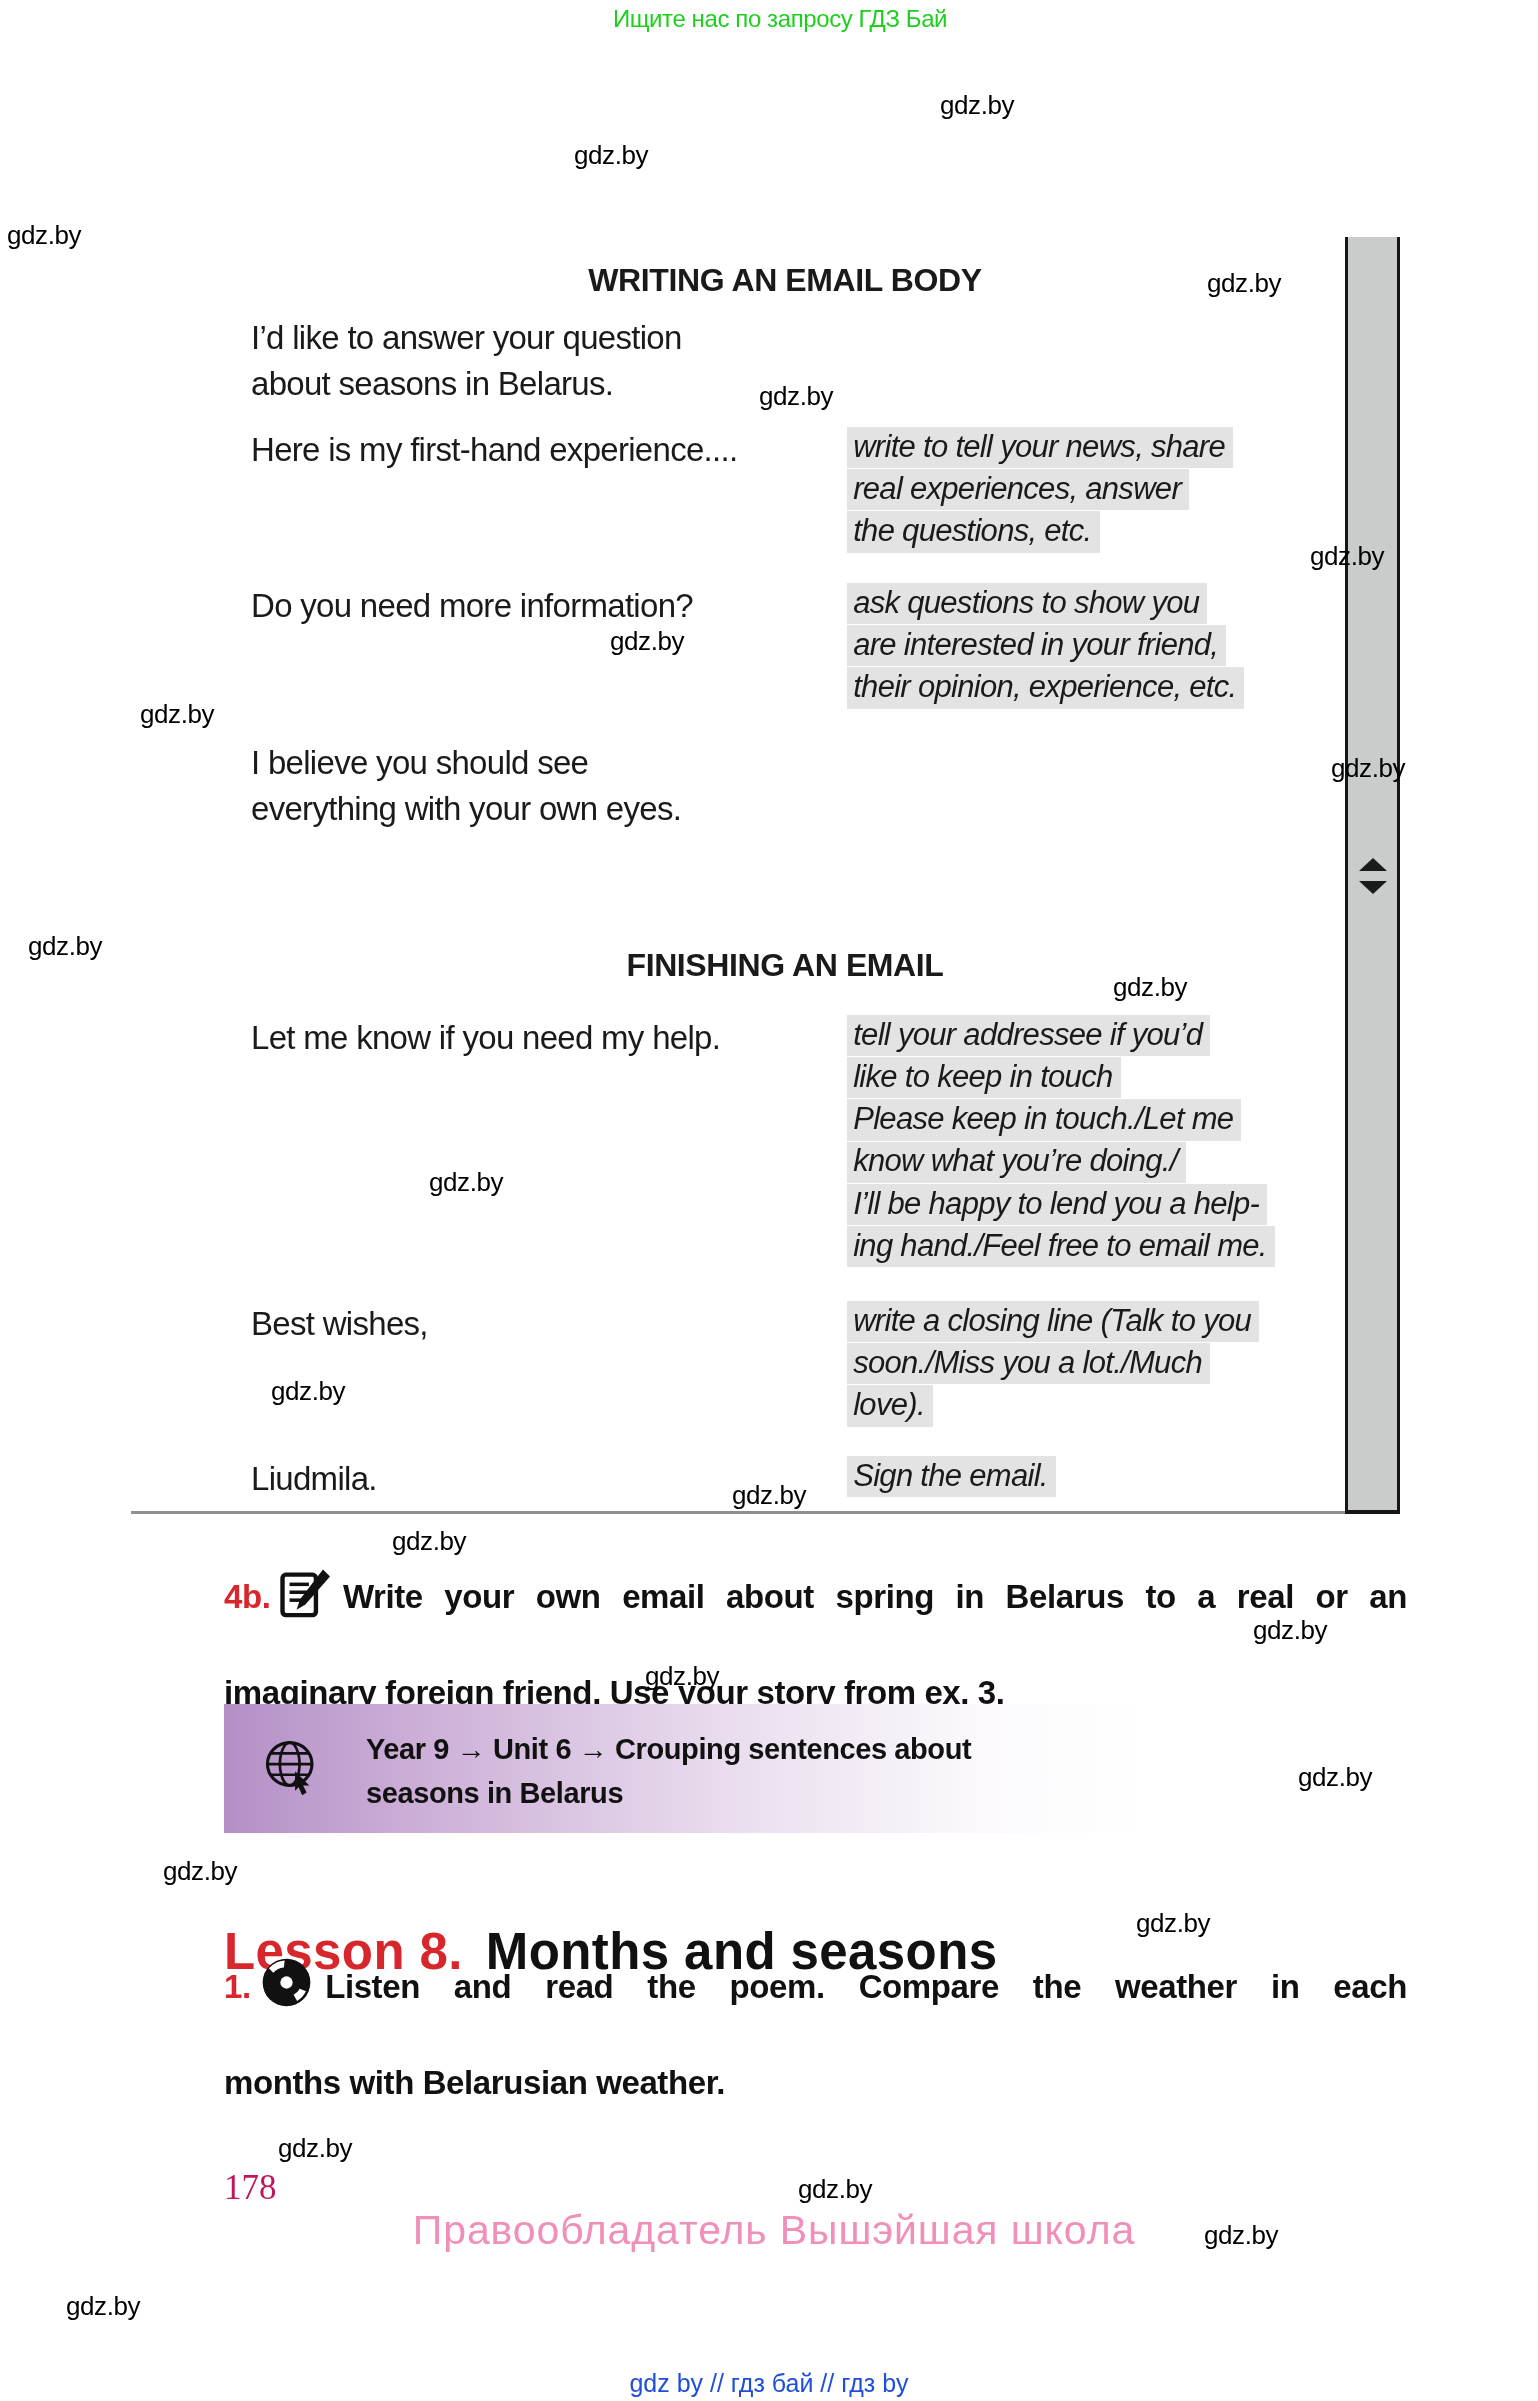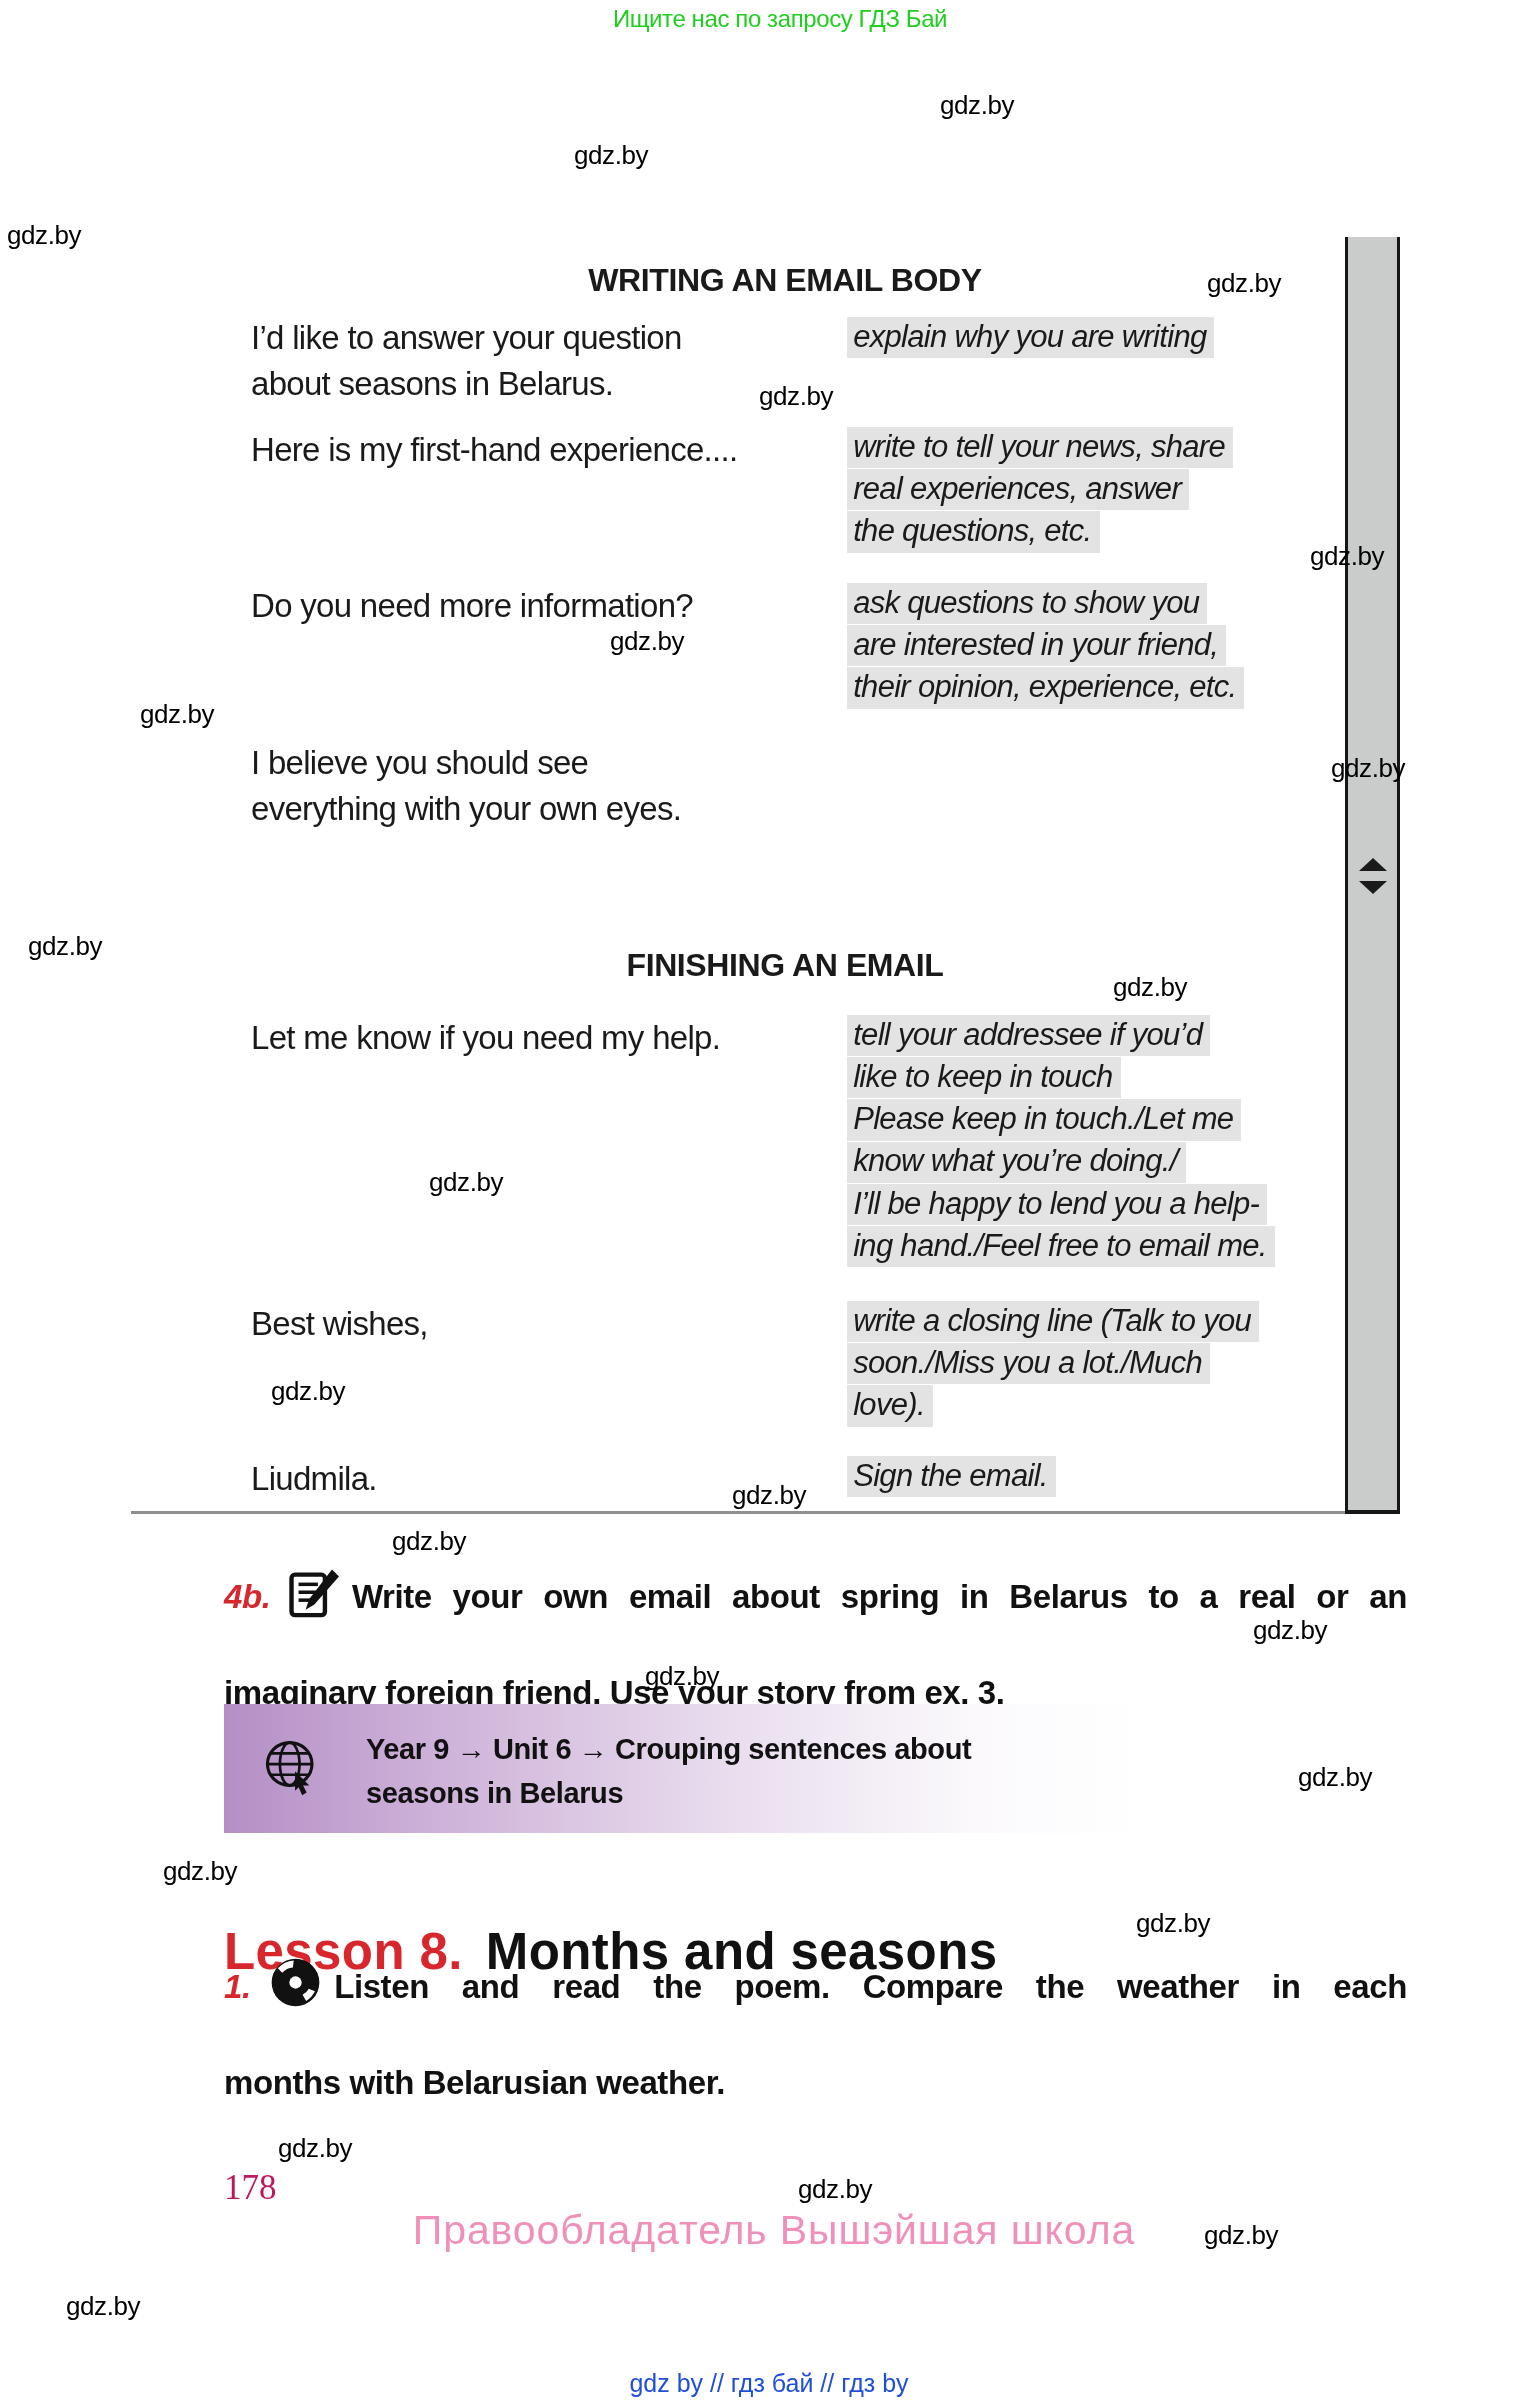--- a/index.html
+++ b/index.html
@@ -34,21 +34,21 @@
   .arr{position:absolute;left:50%;transform:translateX(-50%);width:0;height:0;}
   .arr.up{top:621px;border-left:14px solid transparent;border-right:14px solid transparent;
         border-bottom:13.3px solid #1a1a1a;}
   .arr.down{top:644px;border-left:14px solid transparent;border-right:14px solid transparent;
         border-top:13.3px solid #1a1a1a;}
 
   .ex{position:absolute;left:224px;width:1183px;font-size:33px;font-weight:bold;
         letter-spacing:-0.4px;line-height:48px;color:#111;}
   .jline{text-align:justify;}
   .jline::after{content:"";display:inline-block;width:100%;}
-  .exnum{color:var(--accent_red);margin-right:18px;font-style:italic;}
+  .exnum{color:var(--accent_red);margin-right:9px;}
   .exicon{vertical-align:-10.6px;margin-right:12.4px;}
 
   .banner{position:absolute;left:224px;top:1704px;width:917px;height:129px;
         background:linear-gradient(90deg,var(--banner_purple) 0%,#cdb0d8 22%,#e9ddee 55%,#fbf9fc 82%,#fff 100%);}
   .banner .globe{position:absolute;left:39px;top:35px;}
   .banner .btxt{position:absolute;left:142px;top:23px;font-size:29px;font-weight:bold;
         line-height:44px;letter-spacing:-0.4px;color:#111;}
 
   .lesson{position:absolute;left:224px;top:1922px;font-size:51px;font-weight:bold;
         letter-spacing:0.4px;white-space:nowrap;color:#111;text-align:right;}
@@ -92,23 +92,20 @@
   <span class="wm" style="left:798px;top:2174px">gdz.by</span>
   <span class="wm" style="left:1204px;top:2220px">gdz.by</span>
   <span class="wm" style="left:66px;top:2291px">gdz.by</span>
 
   <div class="tbl-title" style="top:262px">WRITING AN EMAIL BODY</div>
 
   <div class="cell" style="left:251px;top:315px">
     <div class="lline">I’d like to answer your question</div>
     <div class="lline">about seasons in Belarus.</div>
   </div>
-  <div class="cell" style="left:847px;top:317px">
-    <div class="hl">explain why you are writing</div>
-  </div>
 
   <div class="cell" style="left:251px;top:427px">
     <div class="lline">Here is my first-hand experience....</div>
   </div>
   <div class="cell" style="left:847px;top:427px">
     <div class="hl">write to tell your news, share</div>
     <div class="hl">real experiences, answer</div>
     <div class="hl">the questions, etc.</div>
   </div>
 

